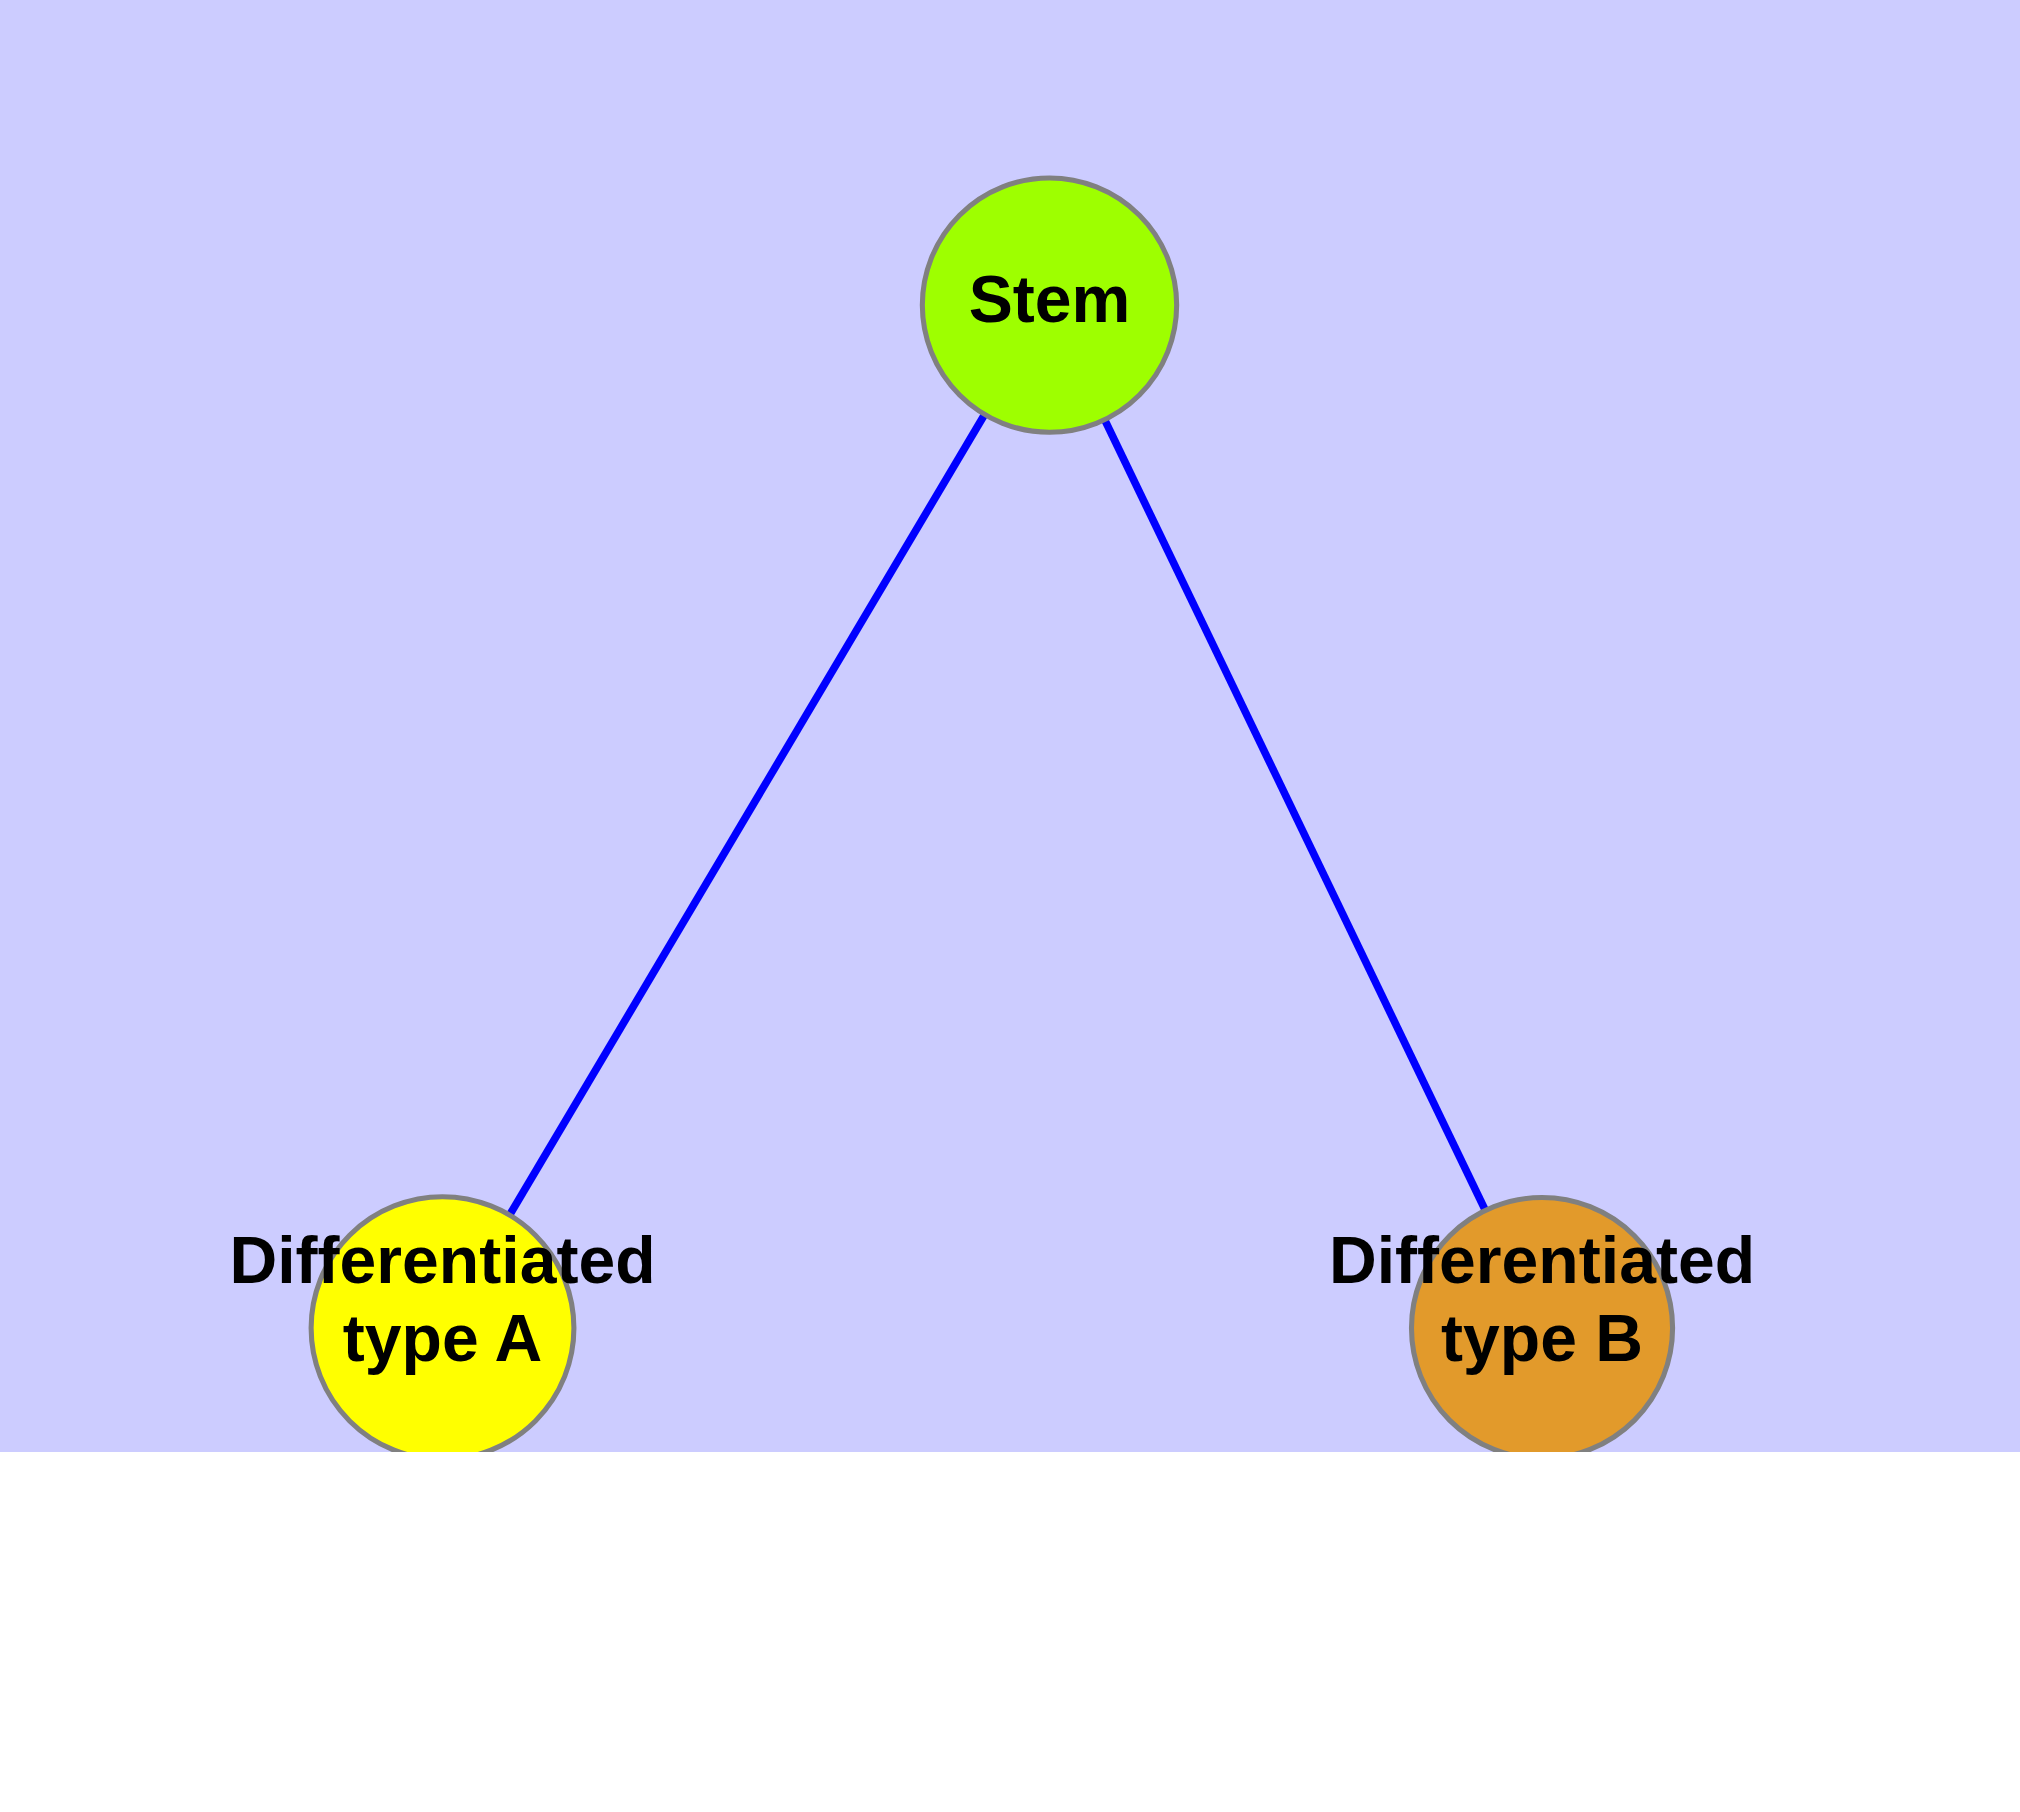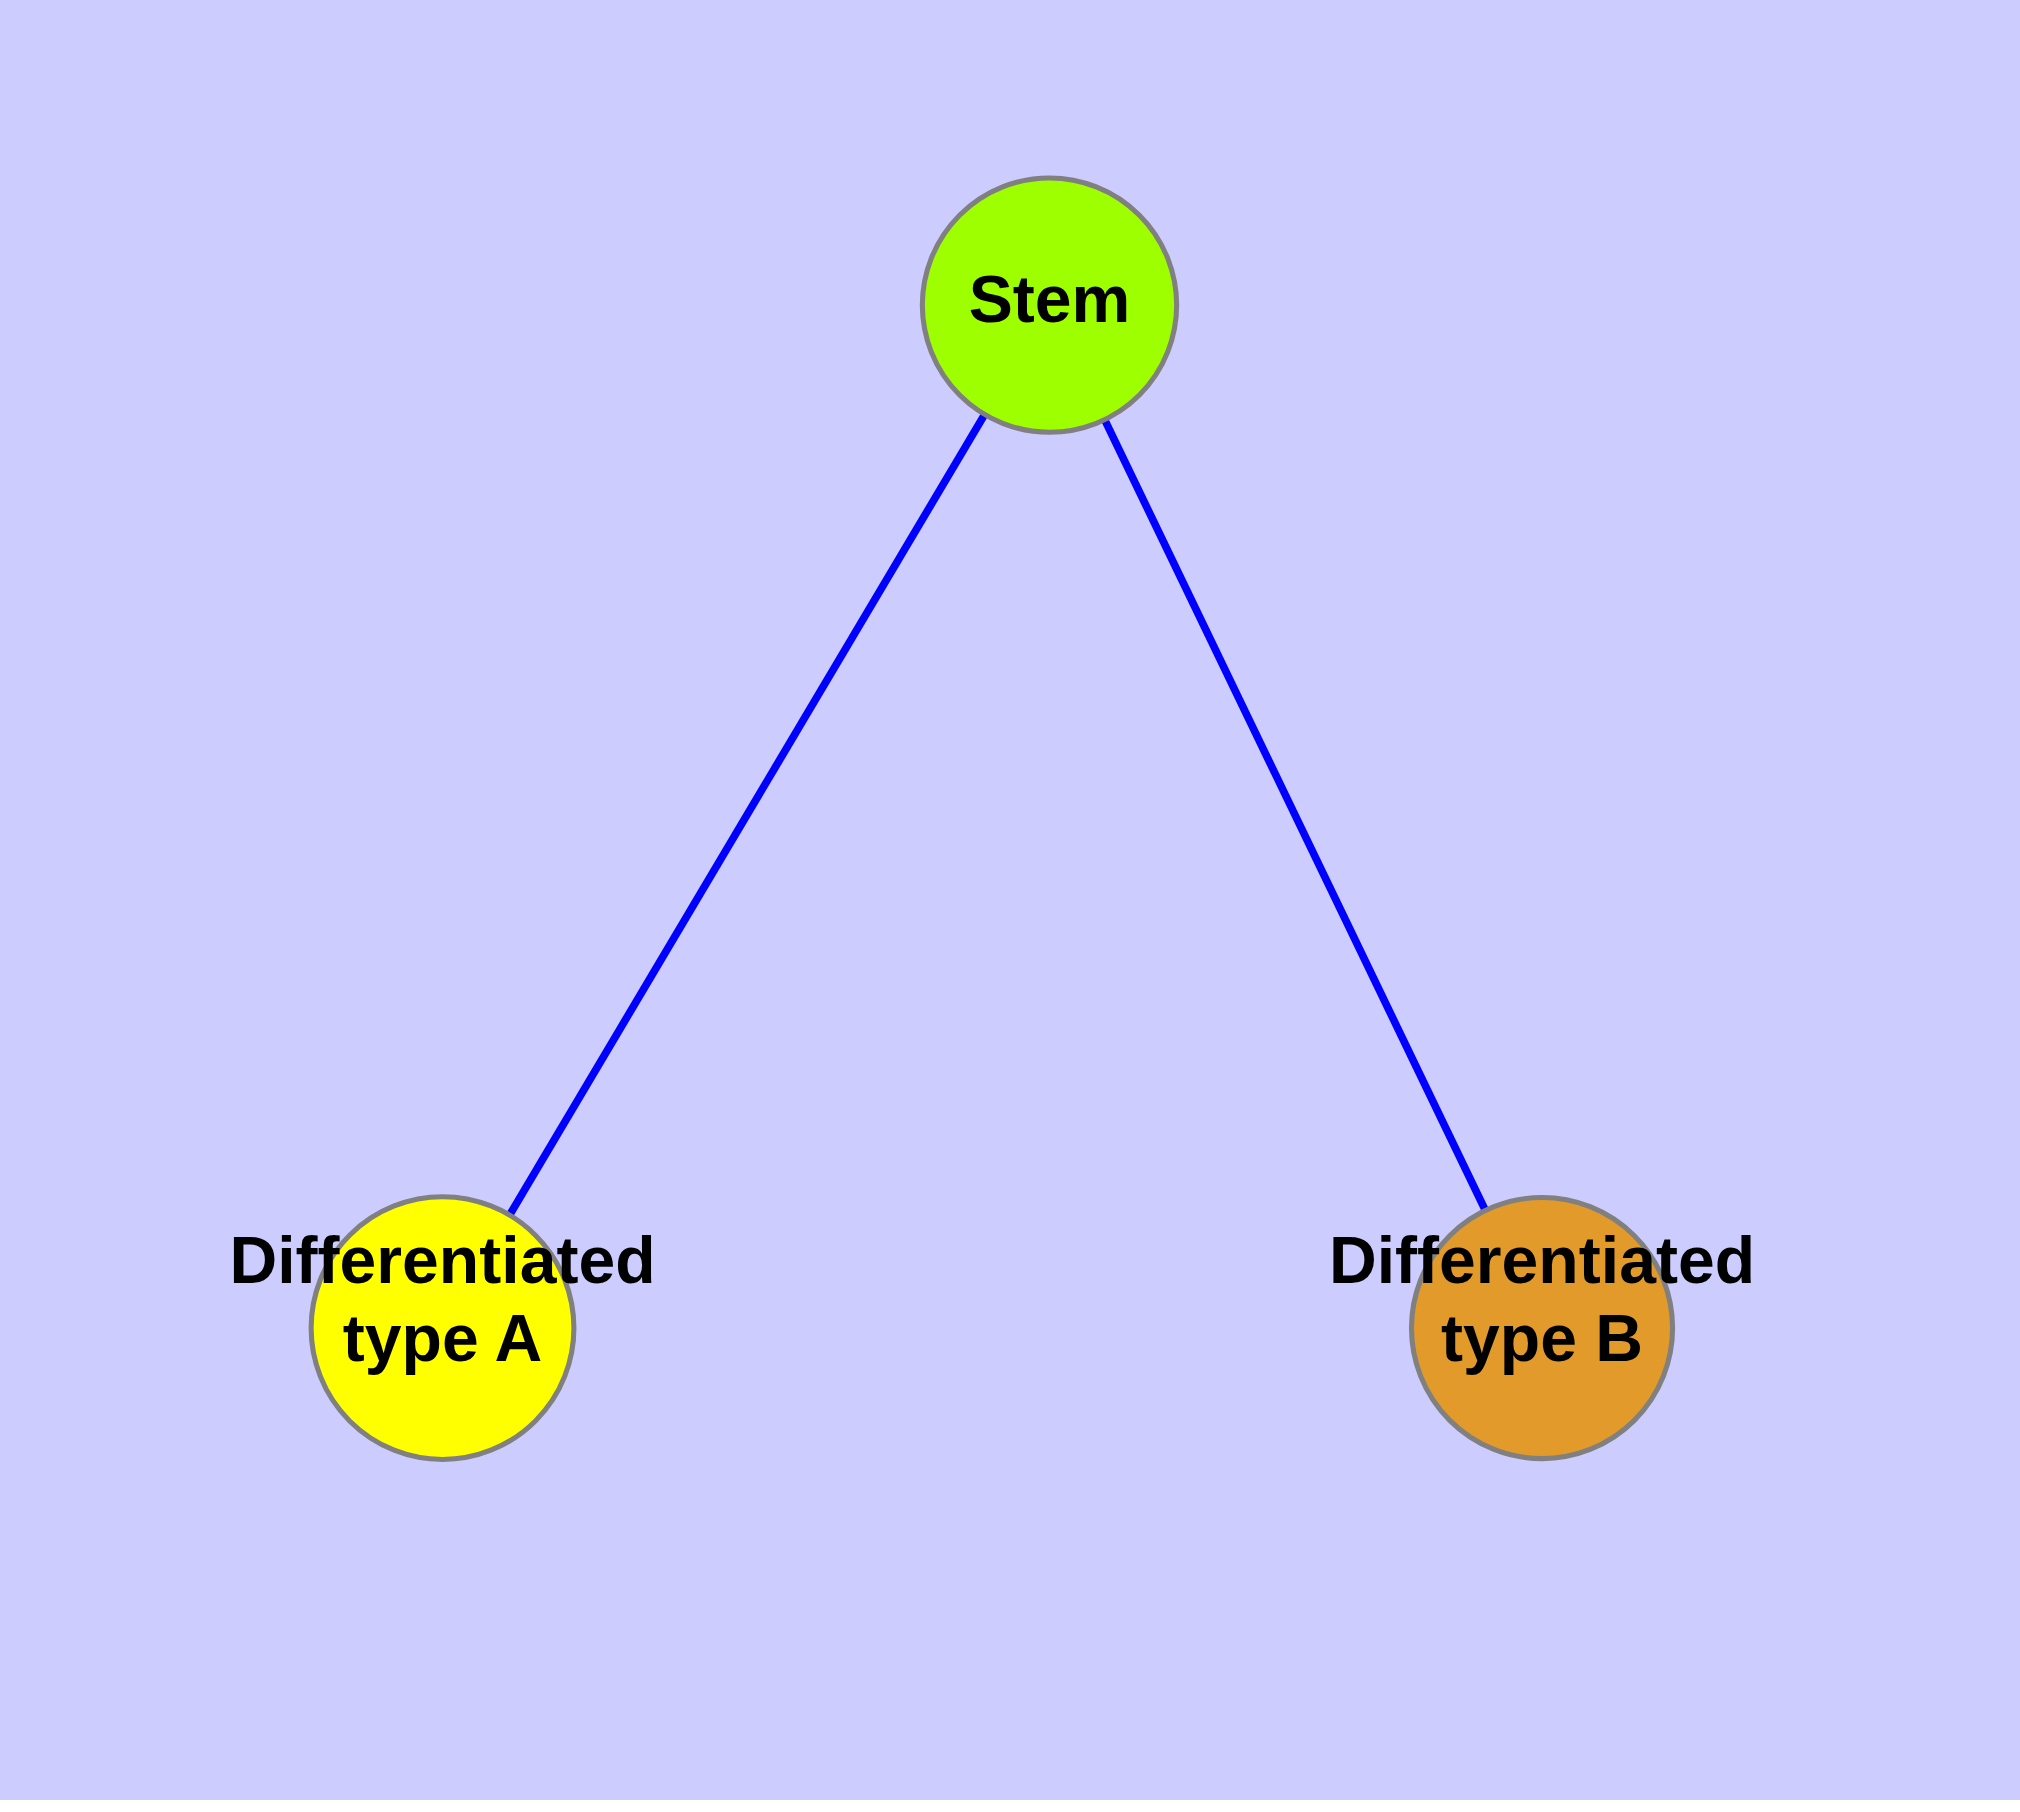--- a/index.html
+++ b/index.html
@@ -40,21 +40,21 @@
     fill: #000000;
     text-anchor: middle;
     dominant-baseline: middle;
     paint-order: normal;
     white-space: pre;
   }
 </style>
 </head>
 <body>
 
-<div id="canvas-root" style="width: 2021px; height: 1800px;">
+<div id="canvas-root" style="width: 2021px; height: 1452px;">
 
   <div id="graph-bg" style="background: rgb(204, 204, 255);"></div>
 
   <svg id="graph-svg" viewBox="0 0 2384 2138" preserveAspectRatio="none" xmlns="http://www.w3.org/2000/svg" style="width: 2021px; height: 1812px;">
 
     <rect id="bg-rect" x="0" y="0" width="2384" height="2138" fill="#ccccff"></rect>
 
     <g id="edges-layer">
         <line class="edge-line" x1="1238" y1="360" x2="522" y2="1567" stroke="#0000ff" stroke-width="9"></line>
         <line class="edge-line" x1="1238" y1="360" x2="1819" y2="1567" stroke="#0000ff" stroke-width="9"></line>

